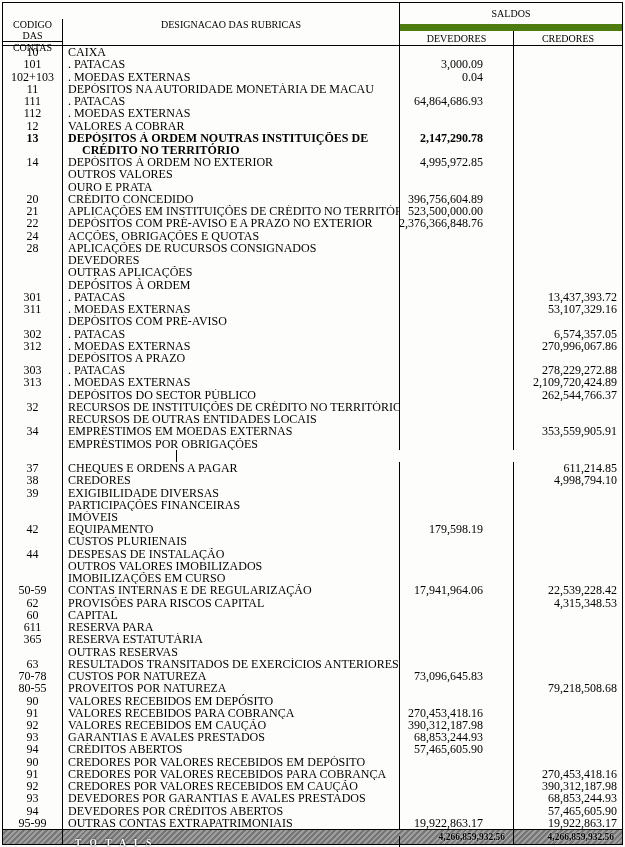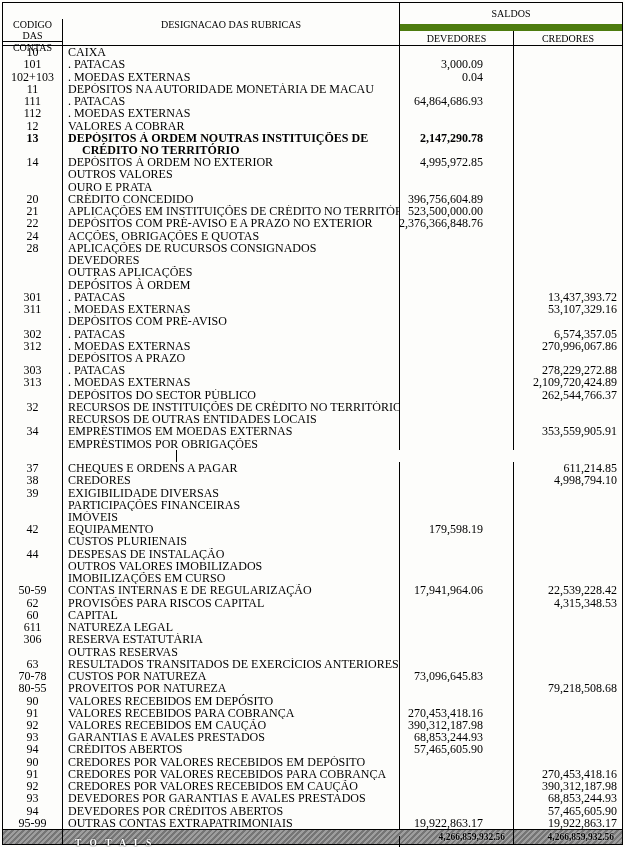--- a/index.html
+++ b/index.html
@@ -440,27 +440,27 @@
           <div class="c code">60</div>
           <div class="c des">
             <div>CAPITAL</div>
           </div>
           <div class="c dev"></div>
           <div class="c cred"></div>
         </div>
         <div class="row">
           <div class="c code">611</div>
           <div class="c des">
-            <div>NATUREZA LEGAL</div>
-          </div>
-          <div class="c dev"></div>
-          <div class="c cred"></div>
-        </div>
-        <div class="row">
-          <div class="c code">306</div>
+            <div>RESERVA PARA</div>
+          </div>
+          <div class="c dev"></div>
+          <div class="c cred"></div>
+        </div>
+        <div class="row">
+          <div class="c code">365</div>
           <div class="c des">
             <div>RESERVA ESTATUTÁRIA</div>
           </div>
           <div class="c dev"></div>
           <div class="c cred"></div>
         </div>
         <div class="row">
           <div class="c code"></div>
           <div class="c des">
             <div>OUTRAS RESERVAS</div>

